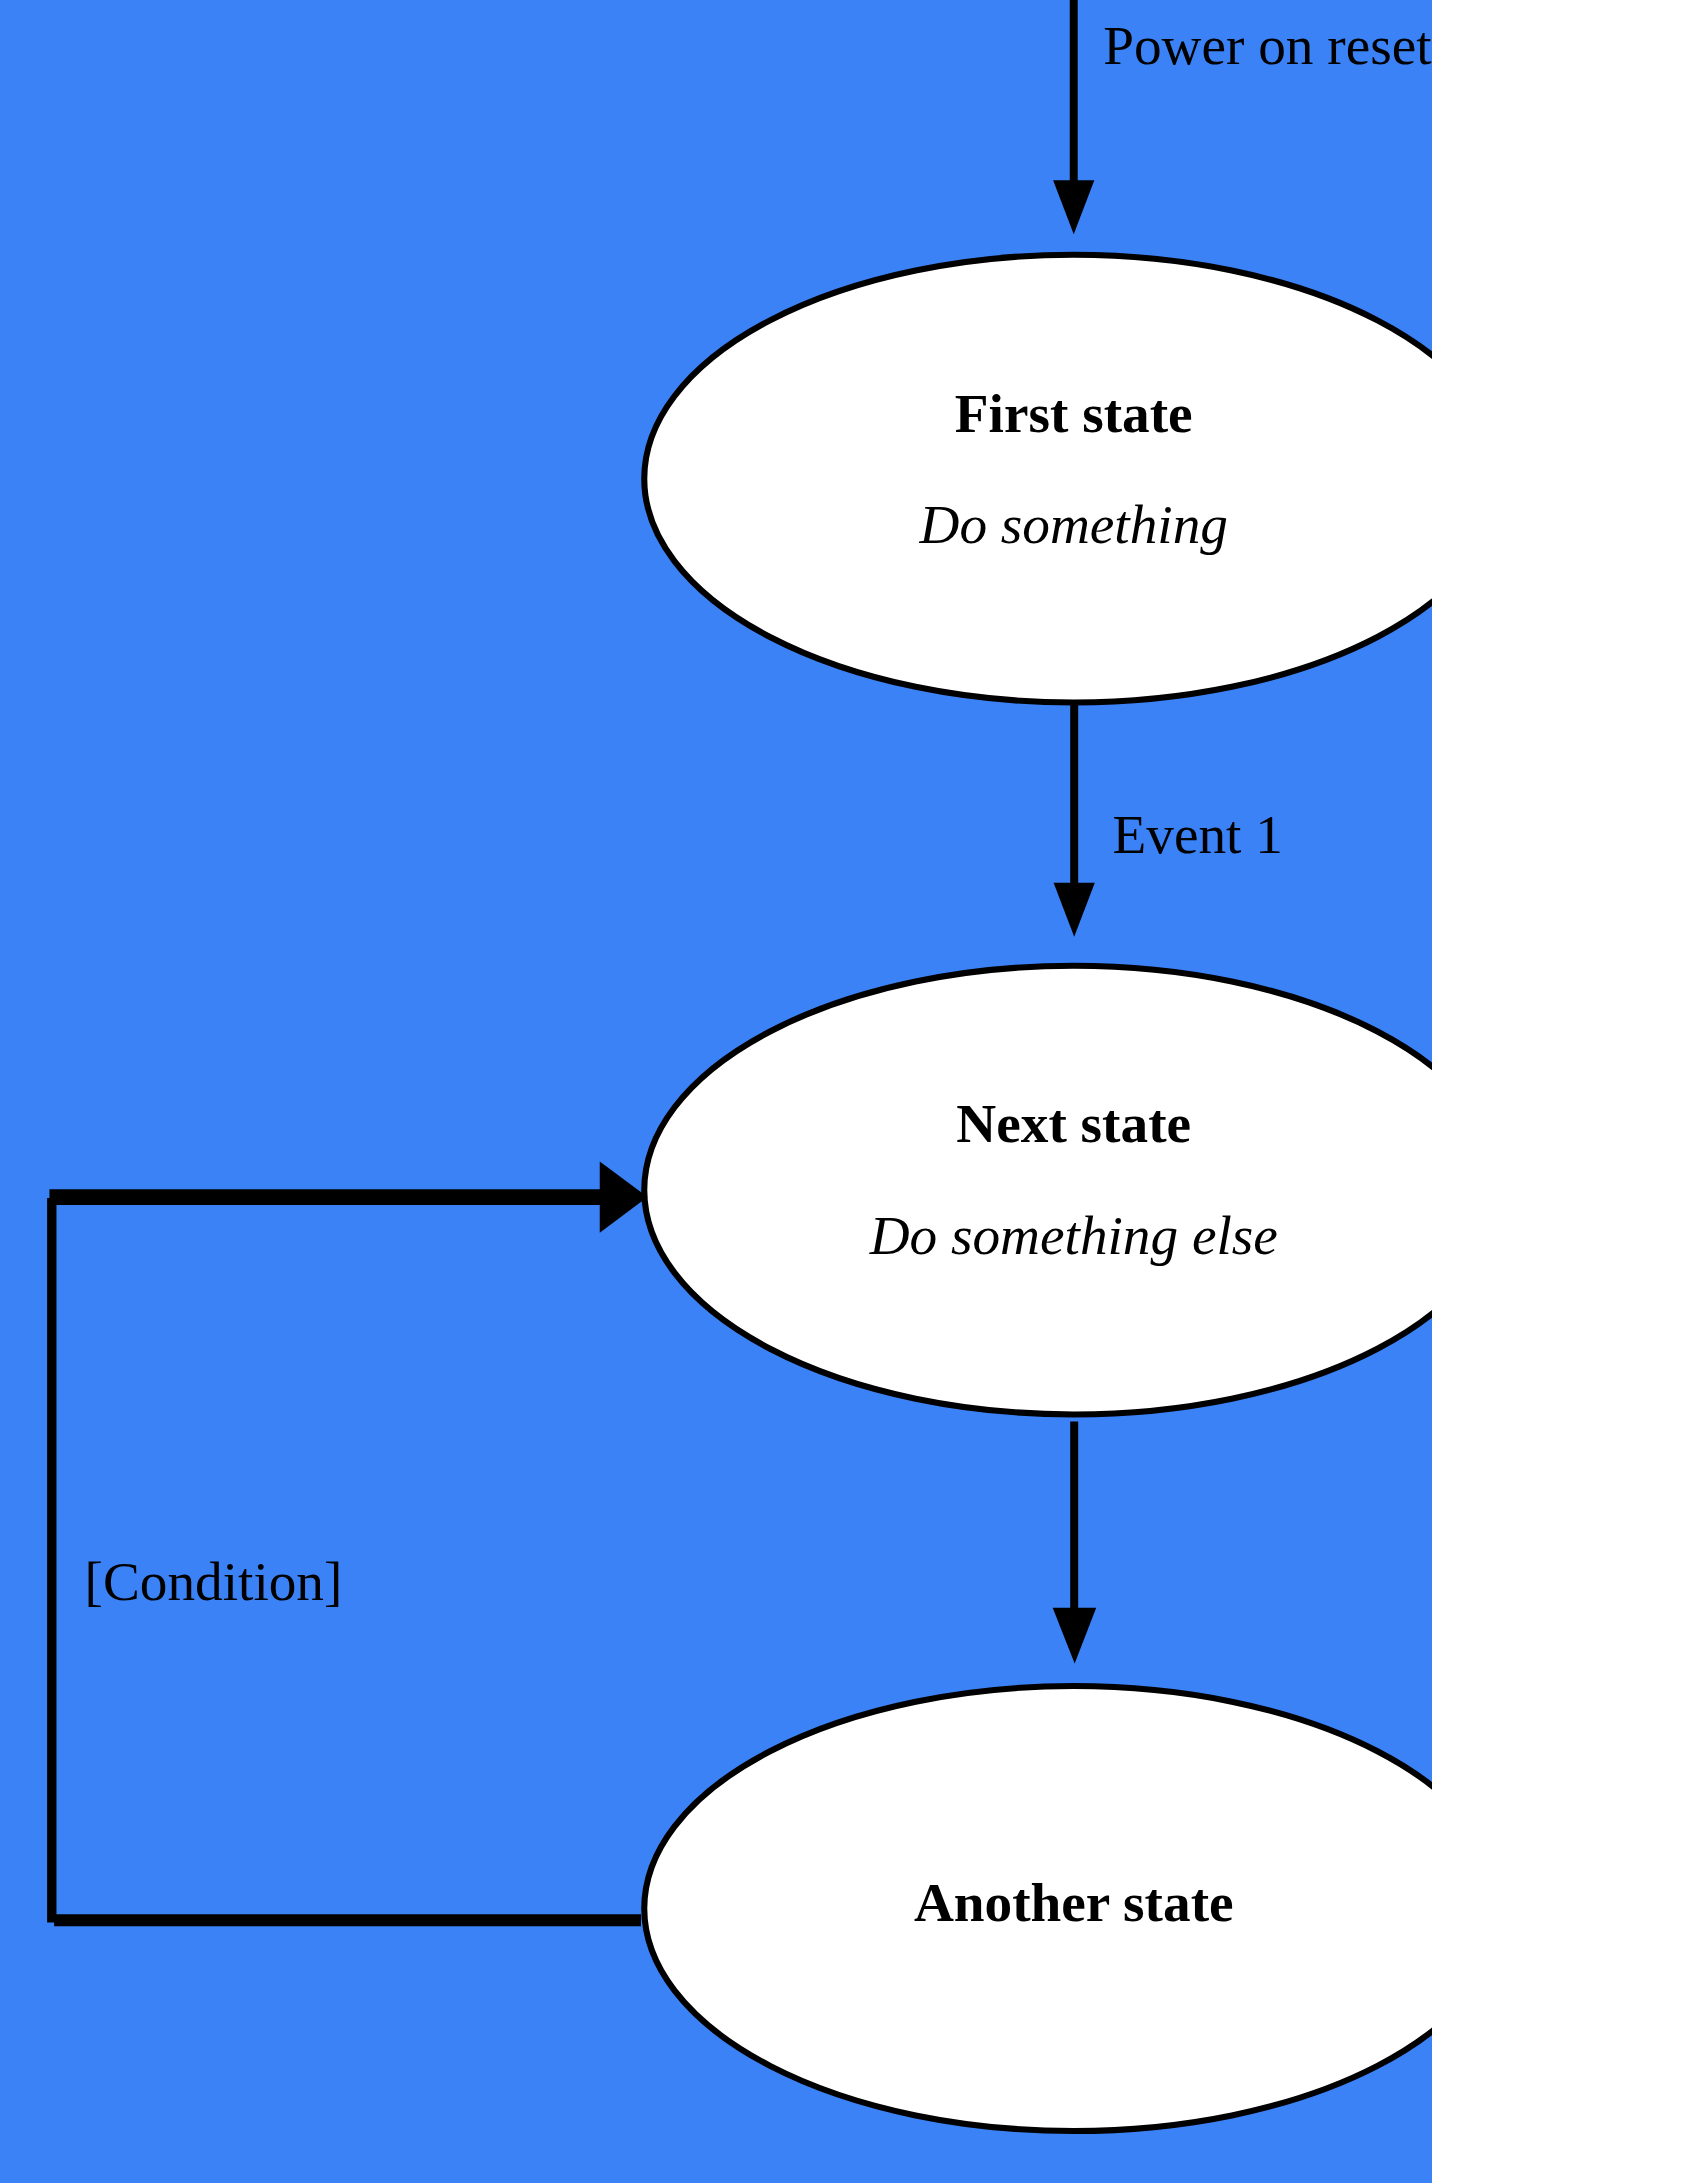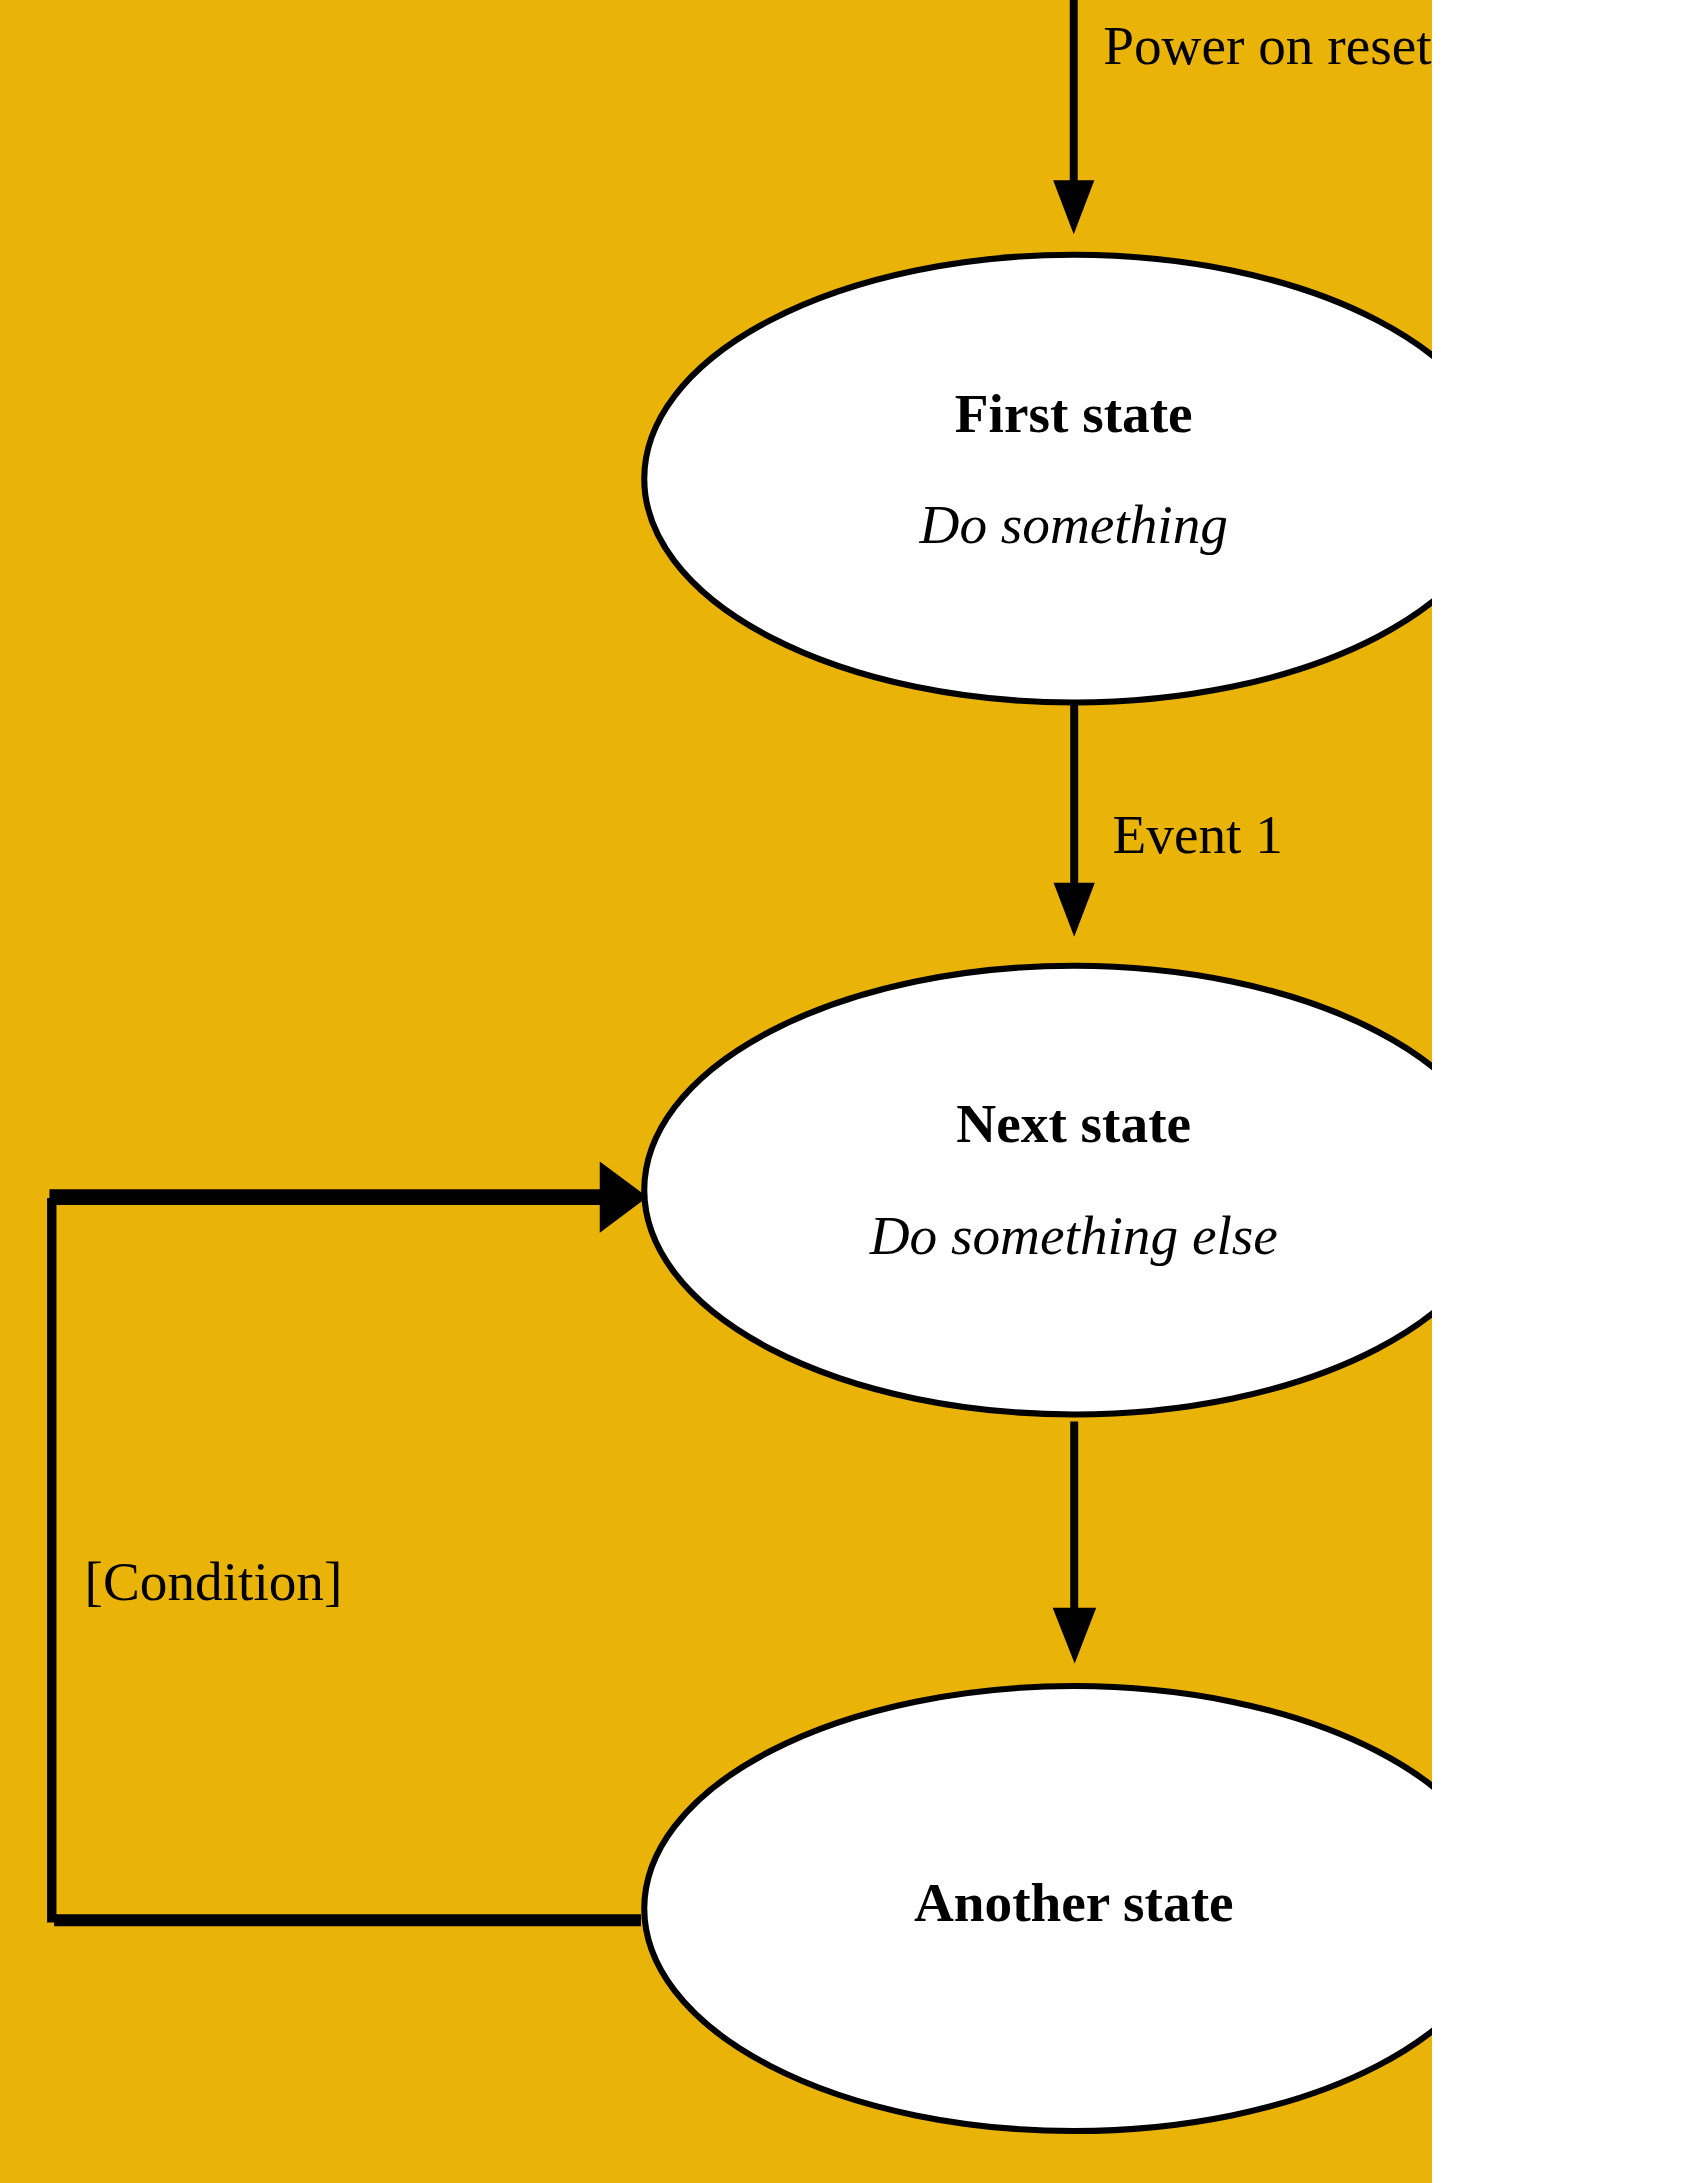--- a/index.html
+++ b/index.html
@@ -4,21 +4,21 @@
 <style>
   html, body {
     margin: 0;
     padding: 0;
     background: #ffffff;
   }
   #diagram-root {
     position: relative;
     width: 1432px;
     height: 2183px;
-    background: #eab308;
+    background: #3b82f6;
     overflow: hidden;
     font-family: "Liberation Serif", "DejaVu Serif", serif;
   }
   svg#state-diagram {
     display: block;
     width: 1703px;
     height: 2183px;
   }
   .state-ellipse {
     fill: #ffffff;

